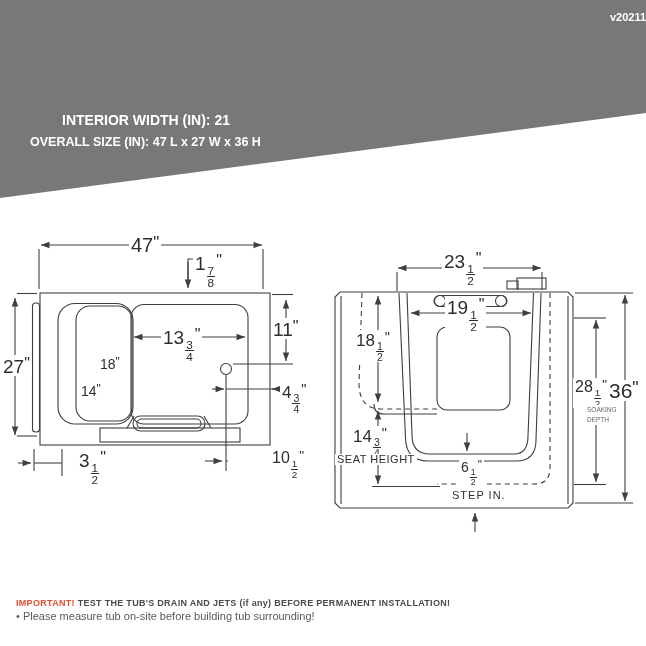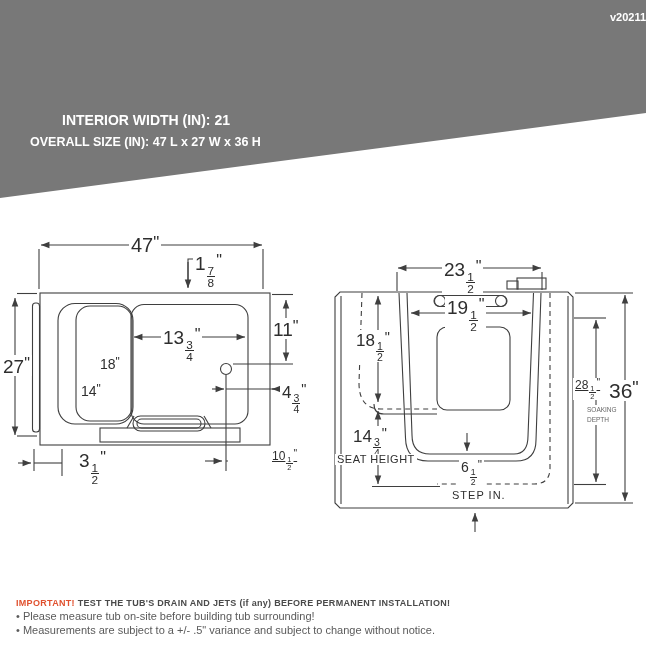--- a/index.html
+++ b/index.html
@@ -11,21 +11,21 @@
   .htxt{position:absolute;color:#fff;font-weight:bold;white-space:nowrap;}
   #model{left:30px;top:22px;font-size:42px;letter-spacing:1px;}
   #product{left:30px;top:66px;font-size:21px;letter-spacing:.5px;}
   #overall{left:30px;top:93px;font-size:12.5px;margin-top:42px;}
   #interior{left:18px;top:112px;font-size:14px;margin-left:44px;}
   #version{left:573px;top:11px;font-size:11px;margin-left:37px;}
   
   .lbl{position:absolute;background:#fff;color:#2e2e2e;text-align:center;white-space:nowrap;
        line-height:1;padding:0 2px;z-index:5;}
   .s21{font-size:21px;} .s20{font-size:20px;} .s19{font-size:19px;} .s17{font-size:17px;}
-  .s16{font-size:12px;text-decoration:underline;} .s14{font-size:14px;} .s11{font-size:11px;} .s10{font-size:11px;}
+  .s16{font-size:16px;} .s14{font-size:14px;} .s11{font-size:11px;} .s10{font-size:11px;}
   .s6{font-size:6.5px;color:#666;line-height:1.5;text-align:left;}
   .frac{display:inline-flex;flex-direction:column;text-align:center;vertical-align:-0.38em;
         line-height:0.95;font-size:0.62em;margin:0 1px;}
   .fn{border-bottom:1.2px solid currentColor;padding:0 1px;}
   .fd{padding:0 1px;}
   .q{font-size:0.85em;vertical-align:0.25em;}
   svg{position:absolute;left:0;top:0;z-index:1;}
   
   #footer{position:absolute;left:16px;top:598px;color:#4a4a4a;}
   #headline{font-size:9px;font-weight:bold;letter-spacing:.3px;white-space:nowrap;}
@@ -166,21 +166,21 @@
   <div class="lbl s19" style="left:77px;top:449px;"><span>3</span><span class="frac">
         <span class="fn">1</span>
         <span class="fd">2</span>
       </span><span class="q">"</span></div>
 
   <div class="lbl s16" style="left:228px;top:449px;padding-left:44px;"><span>10</span><span class="frac">
         <span class="fn">1</span>
         <span class="fd">2</span>
       </span><span class="q">"</span></div>
 
-  <div class="lbl s19" style="left:442px;top:250px;margin-top:8px;"><span>23</span><span class="frac">
+  <div class="lbl s19" style="left:442px;top:250px;"><span>23</span><span class="frac">
         <span class="fn">1</span>
         <span class="fd">2</span>
       </span><span class="q">"</span></div>
 
   <div class="lbl s19" style="left:445px;top:296px;"><span>19</span><span class="frac">
         <span class="fn">1</span>
         <span class="fd">2</span>
       </span><span class="q">"</span></div>
 
   <div class="lbl s17" style="left:354px;top:330px;"><span>18</span><span class="frac">
@@ -207,16 +207,15 @@
         <span class="fd">2</span>
       </span><span class="q">"</span></div>
 
   <div class="lbl s6" style="left:585px;top:405px;"><span>SOAKING</span><br><span>DEPTH</span></div>
 
   <div class="lbl s21" style="left:607px;top:380px;"><span>36</span><span class="q">"</span></div>
 
   <div id="footer">
     <div id="headline"><span class="imp">IMPORTANT!</span><span> TEST THE TUB'S DRAIN AND JETS (if any) BEFORE PERMANENT INSTALLATION!</span></div>
     <div class="bullet">• Please measure tub on-site before building tub surrounding!</div>
-    <div class="bullet">• Measurements are subject to a +/- .5" variance and subject to change without notice.</div>
   </div>
 
 </div>
 
 </body></html>

